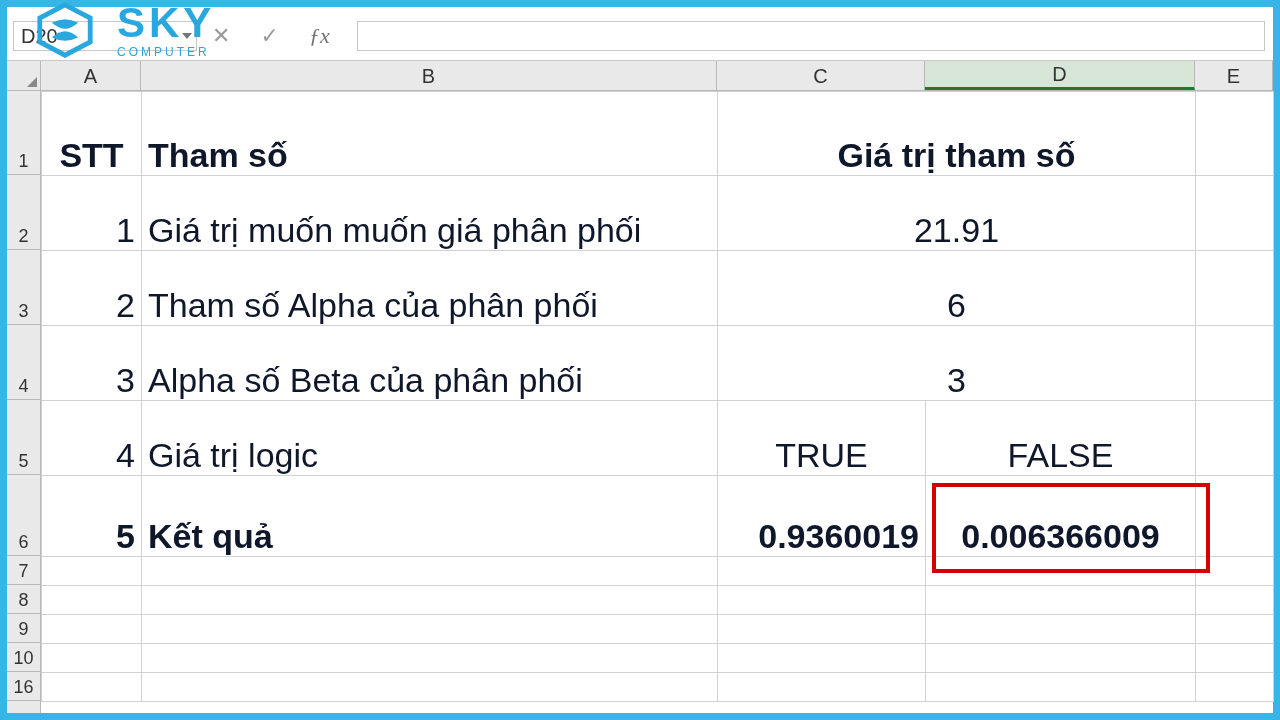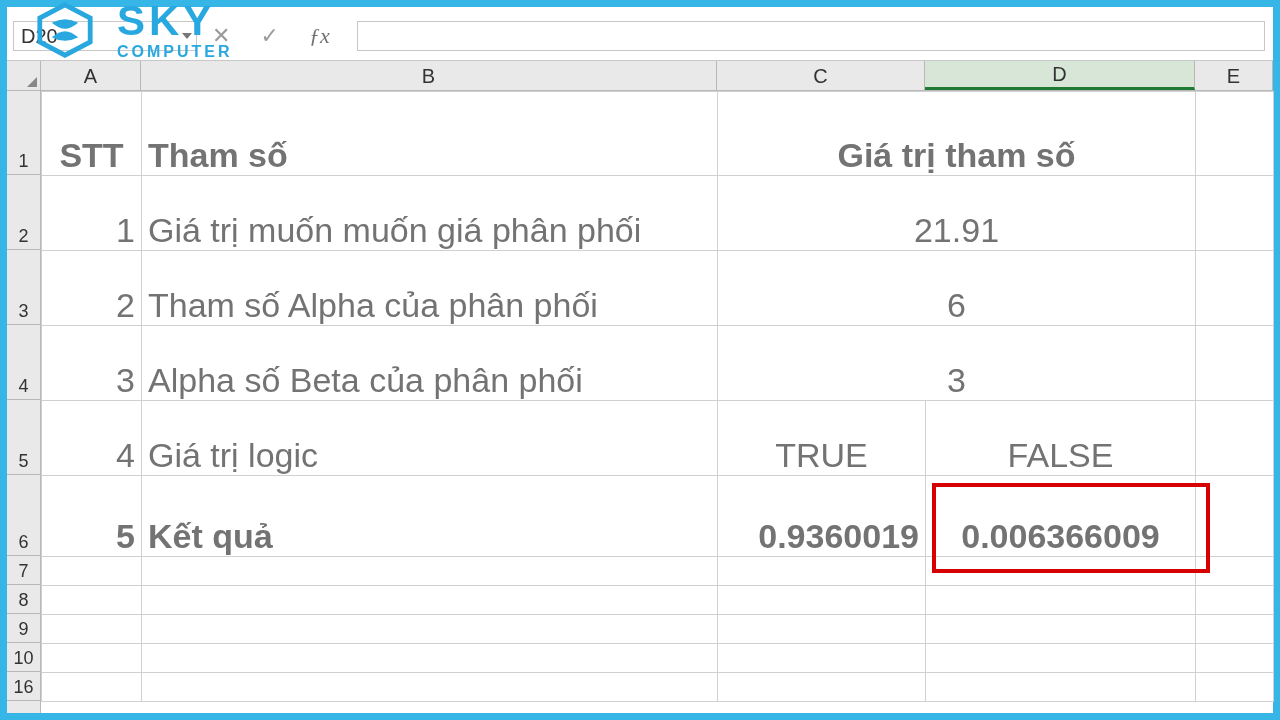--- a/index.html
+++ b/index.html
@@ -17,41 +17,41 @@
   .colhdr { height: 30px; background: #e9e9e9; display: flex; border-bottom: 1px solid #b8b8b8; }
   .corner { width: 34px; border-right: 1px solid #b8b8b8; position: relative; }
   .corner::after { content: ""; position: absolute; right: 3px; bottom: 3px; width: 0; height: 0; border-left: 10px solid transparent; border-bottom: 10px solid #888; }
   .ch { text-align: center; font-size: 20px; color: #333; line-height: 30px; border-right: 1px solid #b8b8b8; }
   .ch.selected { background: #d8e6d8; border-bottom: 3px solid #1e7a32; box-sizing: border-box; line-height: 27px; }
   .grid { display: flex; height: calc(720px - 14px - 54px - 30px); }
   .rowhdrs { width: 34px; background: #e9e9e9; border-right: 1px solid #b8b8b8; flex: none; }
   .rh { text-align: center; font-size: 18px; color: #333; border-bottom: 1px solid #b8b8b8; display: flex; align-items: flex-end; justify-content: center; padding-bottom: 2px; }
   .cells { position: relative; flex: 1; }
   table.sheet { border-collapse: collapse; table-layout: fixed; width: 100%; }
-  table.sheet td { border: 1px solid #d0d0d0; padding: 0 6px; font-size: 34px; color: #737373; vertical-align: bottom; overflow: hidden; white-space: nowrap; }
+  table.sheet td { border: 1px solid #d0d0d0; padding: 0 6px; font-size: 34px; color: #0f172a; vertical-align: bottom; overflow: hidden; white-space: nowrap; }
   
   .cA { width: 100px; }
   .cB { width: 576px; }
   .cC { width: 208px; }
   .cD { width: 270px; }
   .cE { width: 78px; }
   .r-big { height: 84px; }
   .r-big2 { height: 75px; }
   .r-sm { height: 29px; }
   .center { text-align: center; }
   .right { text-align: right; }
   .bold { font-weight: 700; }
   .mergeCD { text-align: center; }
   .highlight-box { position: absolute; border: 4px solid #d70000; pointer-events: none; }
   
   .logo { position: absolute; left: 28px; top: -7px; display: flex; align-items: center; gap: 22px; pointer-events: none; }
   .logo-mark { width: 60px; height: 60px; }
   .logo-text { display: flex; flex-direction: column; line-height: 1; }
   .logo-text .sky { font-size: 42px; font-weight: 700; letter-spacing: 4px; color: #29a8e0; font-family: Arial, sans-serif; }
-  .logo-text .sub { font-size: 16px; font-weight: 700; letter-spacing: 3px; color: #29a8e0; margin-top: 2px; }
+  .logo-text .sub { font-size: 12px; font-weight: 400; letter-spacing: 3px; color: #29a8e0; margin-top: 2px; }
 </style>
 </head>
 <body>
 
 <div class="frame">
 
   <div class="topbar">
     <div class="namebox">
       <span>D20</span>
       <span class="namebox-dd"></span>

